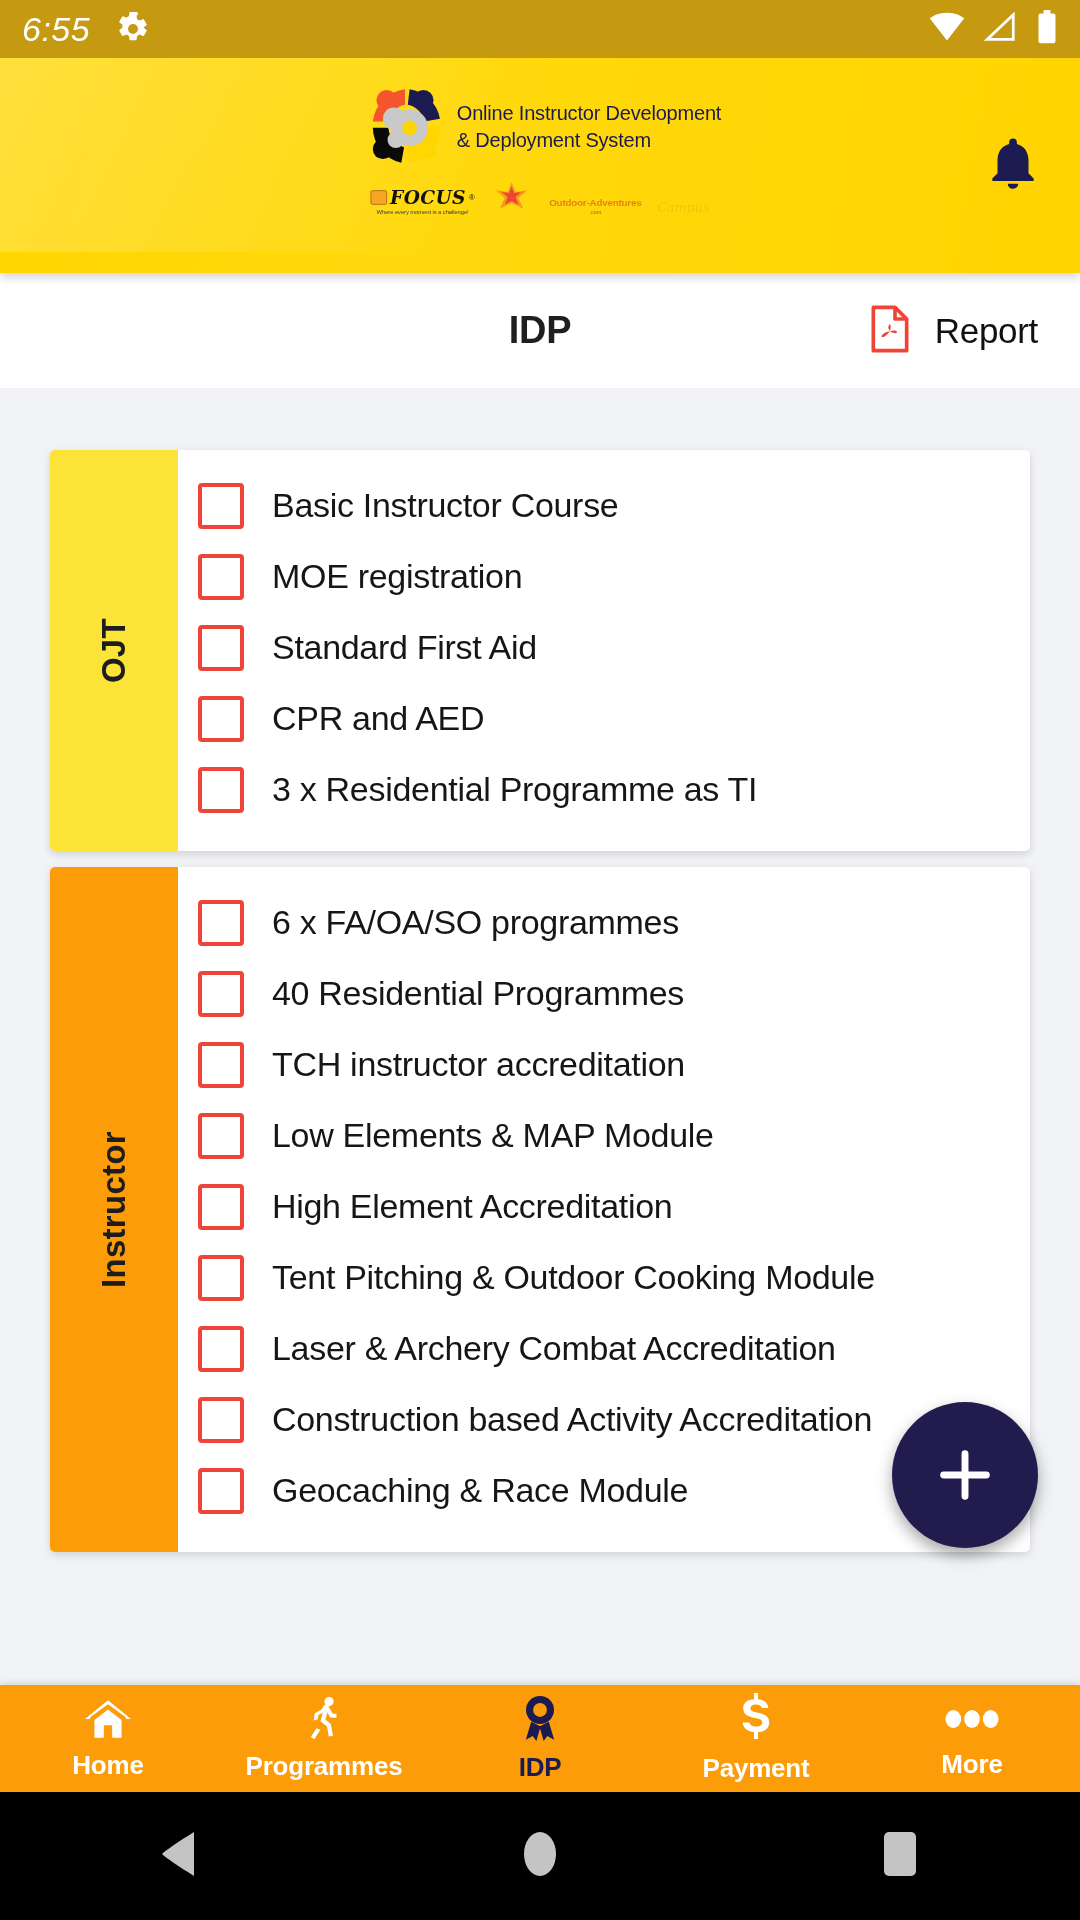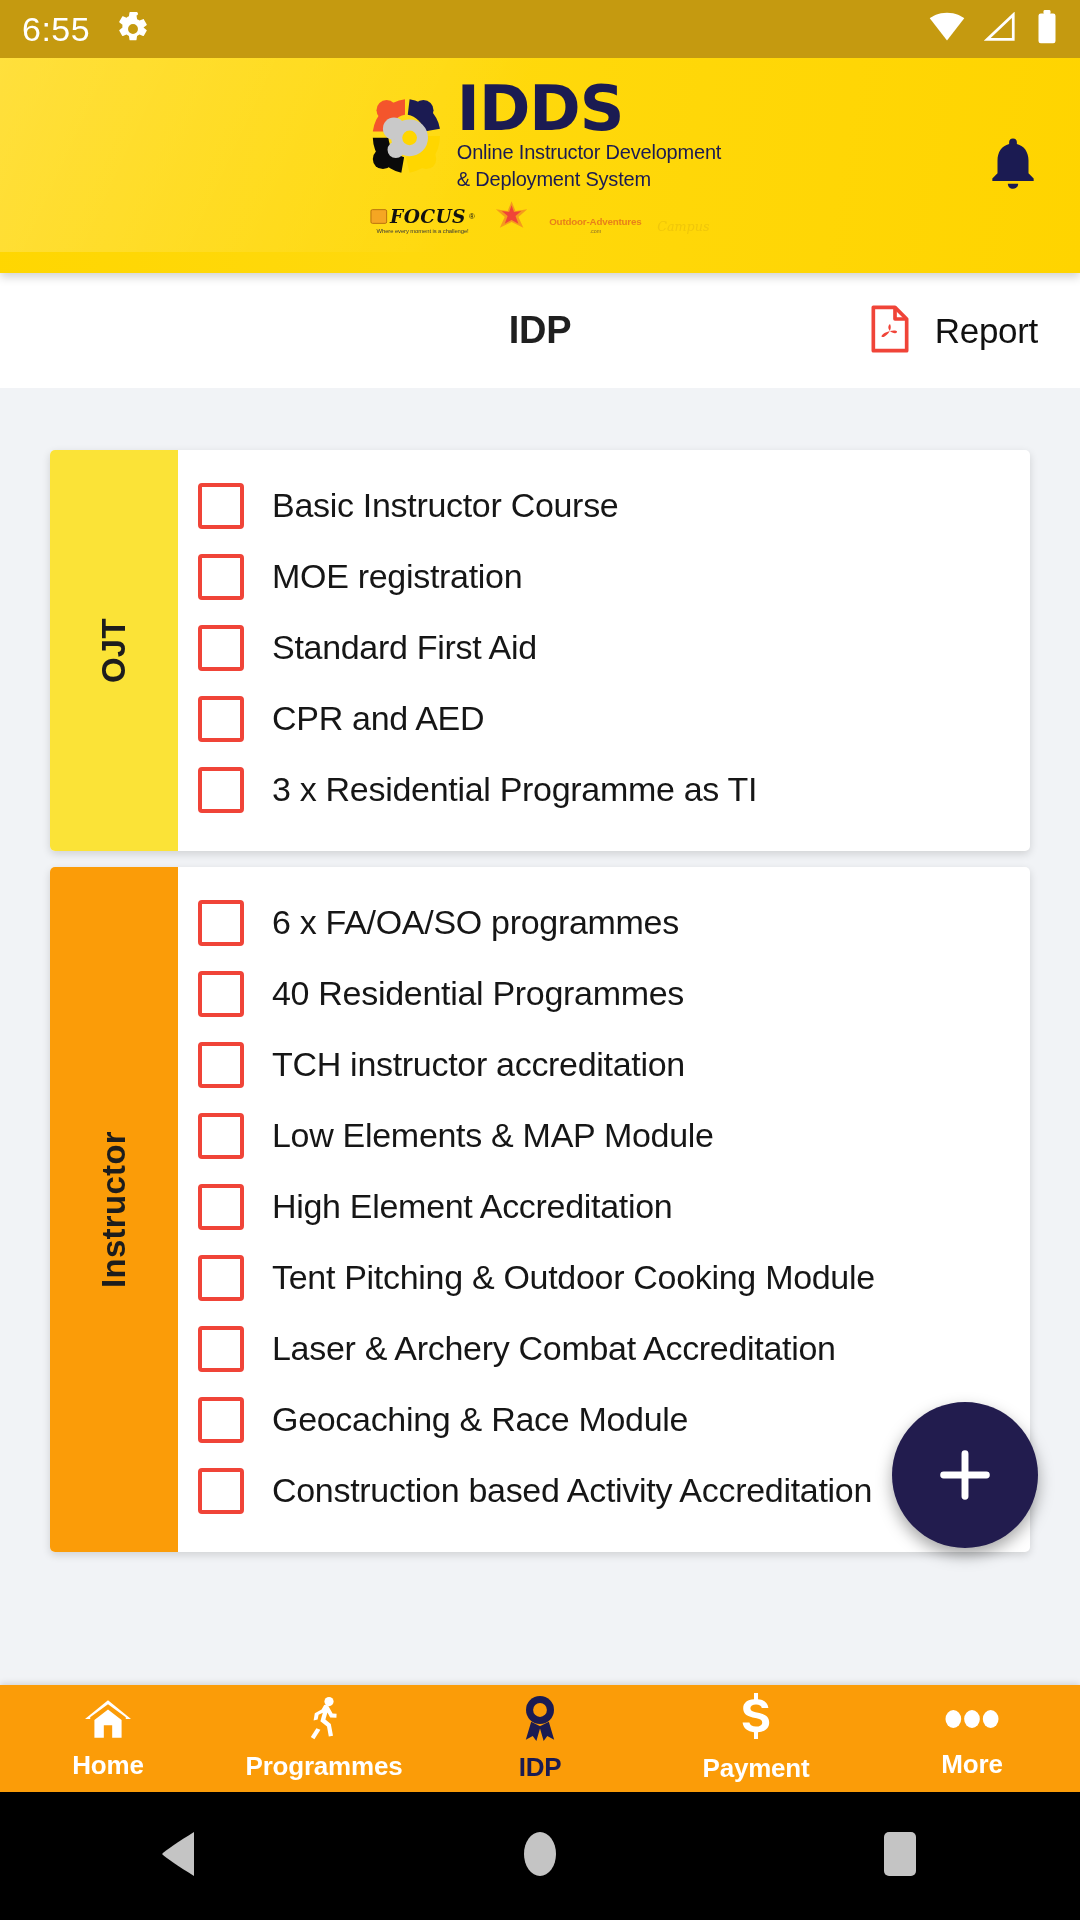--- a/index.html
+++ b/index.html
@@ -11,21 +11,21 @@
     position:relative;
   }
 
   
   .statusbar{
     height:58px; width:100%;
     background:#c59a10;
     display:flex; align-items:center;
     padding:16px 22px;
     color:#fff;
-    position:relative; z-index:40;
+    position:relative; z-index:40;font-style:italic;
   }
   .sb-time{ font-size:34px; font-weight:400; letter-spacing:.5px; }
   .sb-gear{ margin-left:26px; display:flex; align-items:center; }
   .sb-right{ margin-left:auto; display:flex; align-items:center; gap:18px; }
 
   
   .appheader{
     height:215px; width:100%;
     background:linear-gradient(100deg,#ffd600 0%,#ffd90d 40%,#ffd400 100%);
     position:relative;
@@ -200,21 +200,20 @@
           <path d="M88 50 A40 40 0 0 1 55 90 L51 73 A23 23 0 0 0 71 50 Z" fill="#ffd600"></path>
           <g fill="#c9c9c9">
             <circle cx="55" cy="52" r="20"></circle>
             <circle cx="38" cy="42" r="12"></circle>
             <circle cx="40" cy="65" r="9"></circle>
           </g>
           <circle cx="55" cy="52" r="8" fill="#ffd600"></circle>
         </svg>
       </div>
       <div class="logo-text">
-        <div class="logo-idds">IDDS</div>
         <div class="logo-sub">Online Instructor Development</div>
         <div class="logo-sub">&amp; Deployment System</div>
       </div>
     </div>
 
     <div class="partners">
       <div class="p-logo">
         <div class="p-focus">
           <span class="p-focus-box"></span>
           <span class="p-focus-t">FOCUS</span>
@@ -322,25 +321,25 @@
       <div class="chk-row">
         <span class="chk"></span>
         <span class="chk-lbl">Tent Pitching &amp; Outdoor Cooking Module</span>
       </div>
       <div class="chk-row">
         <span class="chk"></span>
         <span class="chk-lbl">Laser &amp; Archery Combat Accreditation</span>
       </div>
       <div class="chk-row">
         <span class="chk"></span>
+        <span class="chk-lbl">Construction based Activity Accreditation</span>
+      </div>
+      <div class="chk-row">
+        <span class="chk"></span>
         <span class="chk-lbl">Geocaching &amp; Race Module</span>
-      </div>
-      <div class="chk-row">
-        <span class="chk"></span>
-        <span class="chk-lbl">Construction based Activity Accreditation</span>
       </div>
     </div>
   </div>
 
 </div>
 
 <div class="fab">
   <svg width="64" height="64" viewBox="0 0 24 24">
     <path d="M12 4v16M4 12h16" stroke="#ffffff" stroke-width="2.6" stroke-linecap="round"></path>
   </svg>

